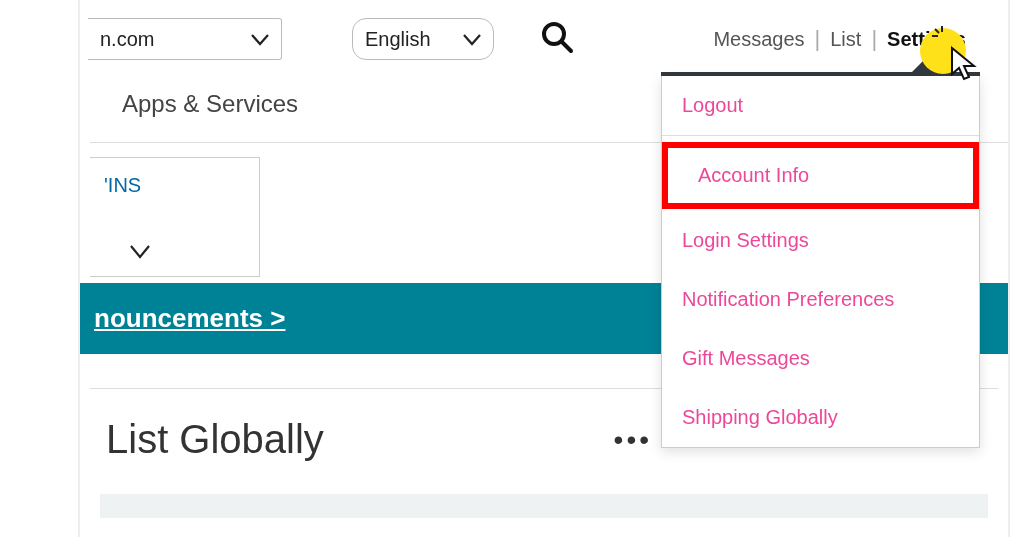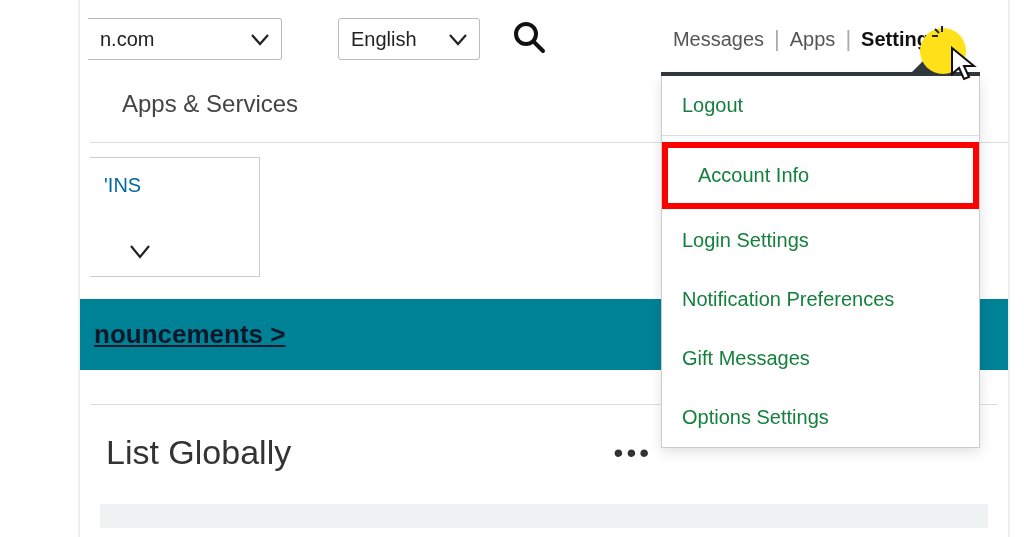--- a/index.html
+++ b/index.html
@@ -16,28 +16,28 @@
       position: absolute;
       left: 78px; top: 0; right: 14px; bottom: 0;
       background: #fff;
       border-left: 2px solid #eee;
       border-right: 2px solid #eee;
     }
     
     .topbar {
       display: flex;
       align-items: center;
-      padding: 18px 28px 18px 10px;
-      gap: 12px;
+      padding: 18px 2px 18px 10px;
+      gap: 26px;
     }
     .dropdown {
       display: flex;
       align-items: center;
       border: 1.5px solid #bbb;
-      border-radius: 3px;
+      border-radius: 14px;
       padding: 8px 12px;
       background: #fff;
       font-size: 20px;
       color: #222;
       height: 42px;
       cursor: pointer;
     }
     .marketplace { width: 194px; margin-left: -2px; border-left: none; border-radius: 0 3px 3px 0;}
     .language { width: 142px; margin-left: 44px; }
     .chev {
@@ -104,21 +104,21 @@
       width: 319px;
       background: #fff;
       border: 1px solid #ccc;
       border-top: none;
       box-shadow: 0 4px 12px rgba(0,0,0,0.12);
       z-index: 8;
     }
     .menu-item {
       padding: 18px 20px;
       font-size: 20px;
-      color: #15803d;
+      color: #ec4899;
       cursor: pointer;
     }
     .menu-item.logout {
       border-bottom: 1px solid #ddd;
     }
     .menu-item.highlight {
       outline: 6px solid #ff0000;
       outline-offset: -6px;
       padding: 22px 36px;
       margin: 6px 0 2px 0;
@@ -136,36 +136,36 @@
       width: 170px;
       height: 120px;
       padding: 16px 14px;
       font-size: 20px;
       color: #0369a1;
       position: relative;
       border-left: none;
     }
     .partial-box .chev { position: absolute; bottom: 12px; left: 40px; }
     .banner {
-      margin-top: 22px;
+      margin-top: 6px;
       background: #008296;
-      color: #0f172a;
+      color: #ffffff;
       padding: 20px 0 20px 14px;
       font-size: 26px;
       font-weight: 700;
       text-decoration: underline;
     }
     .divider-h2 { height: 1px; background: #ddd; margin: 34px 10px 0 10px; }
     .card-row {
       margin-top: 18px;
       display: flex;
       align-items: center;
       padding: 10px 26px;
     }
-    .card-title { font-size: 34px; color: #333; }
+    .card-title { font-size: 40px; color: #333; }
     .dots { margin-left: auto; font-size: 28px; letter-spacing: 3px; color: #333; cursor: pointer; padding-right: 330px;}
     .card-sub {
       margin: 22px 20px 0 20px;
       height: 24px;
       background: #eef2f2;
     }
   </style>
 </head>
 <body>
 
@@ -190,21 +190,21 @@
     </div>
     <span class="search-icon">
       <svg width="34" height="34" viewBox="0 0 34 34">
         <circle cx="14" cy="14" r="10" stroke="#111" stroke-width="4" fill="none"></circle>
         <line x1="22" y1="22" x2="31" y2="31" stroke="#111" stroke-width="4" stroke-linecap="round"></line>
       </svg>
     </span>
     <div class="toplinks">
       <span class="link">Messages</span>
       <span class="sep">|</span>
-      <span class="link">Apps</span>
+      <span class="link">List</span>
       <span class="sep">|</span>
       <span class="link settings">Settings</span>
     </div>
   </div>
 
   <div class="subnav">
     <span>Apps &amp; Services</span>
   </div>
 
   <div class="divider-h"></div>
@@ -242,21 +242,21 @@
     <div class="menu-item">
       <span>Login Settings</span>
     </div>
     <div class="menu-item">
       <span>Notification Preferences</span>
     </div>
     <div class="menu-item">
       <span>Gift Messages</span>
     </div>
     <div class="menu-item">
-      <span>Options Settings</span>
+      <span>Shipping Globally</span>
     </div>
   </div>
 
   <div class="click-spot"></div>
   <div class="click-lines">
     <svg width="20" height="20" viewBox="0 0 20 20">
       <line x1="10" y1="0" x2="10" y2="6" stroke="#222" stroke-width="2"></line>
       <line x1="0" y1="10" x2="6" y2="10" stroke="#222" stroke-width="2"></line>
       <line x1="3" y1="3" x2="7" y2="7" stroke="#222" stroke-width="2"></line>
     </svg>

